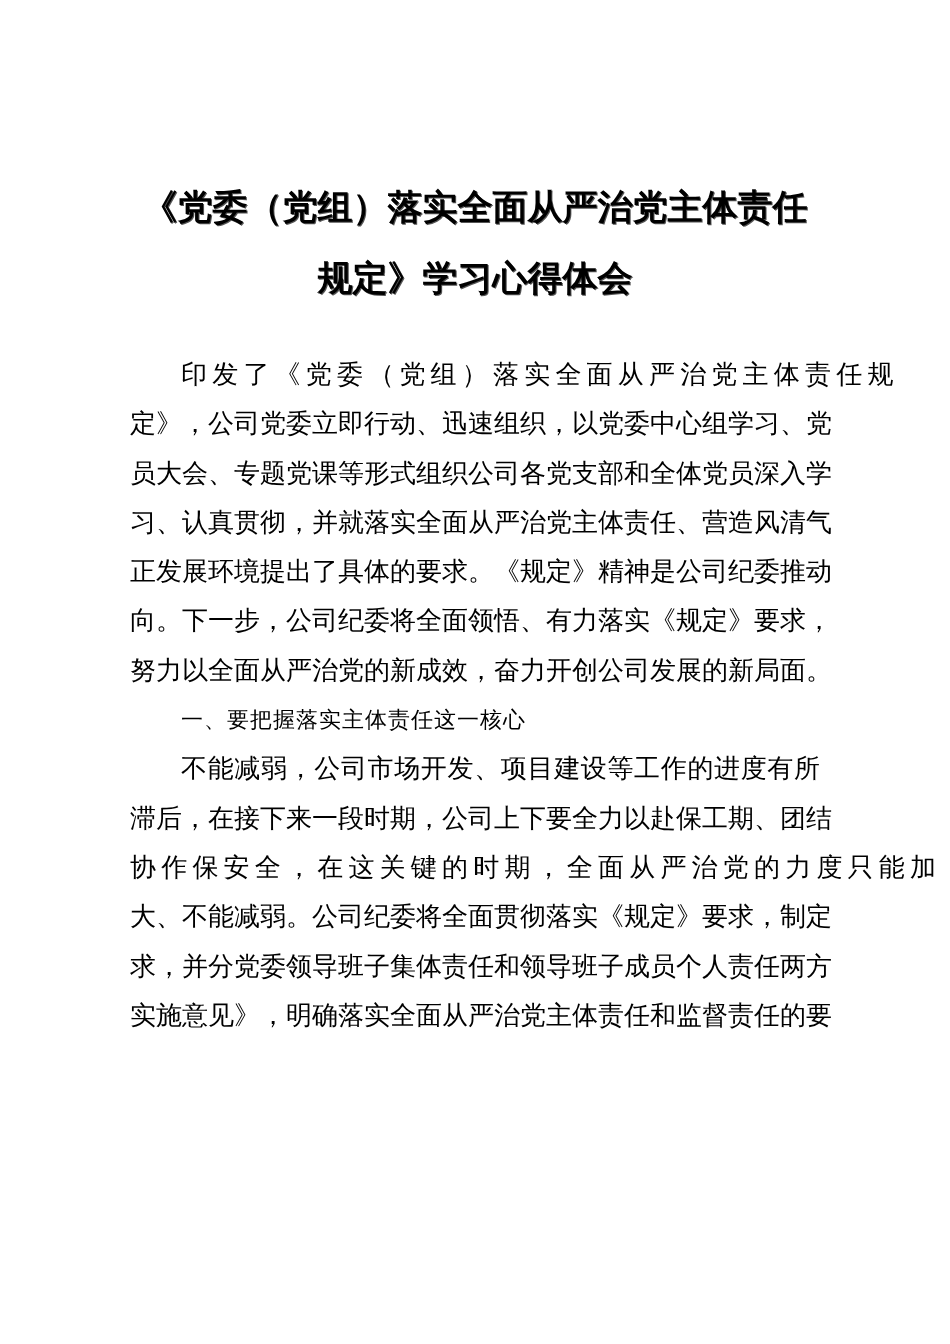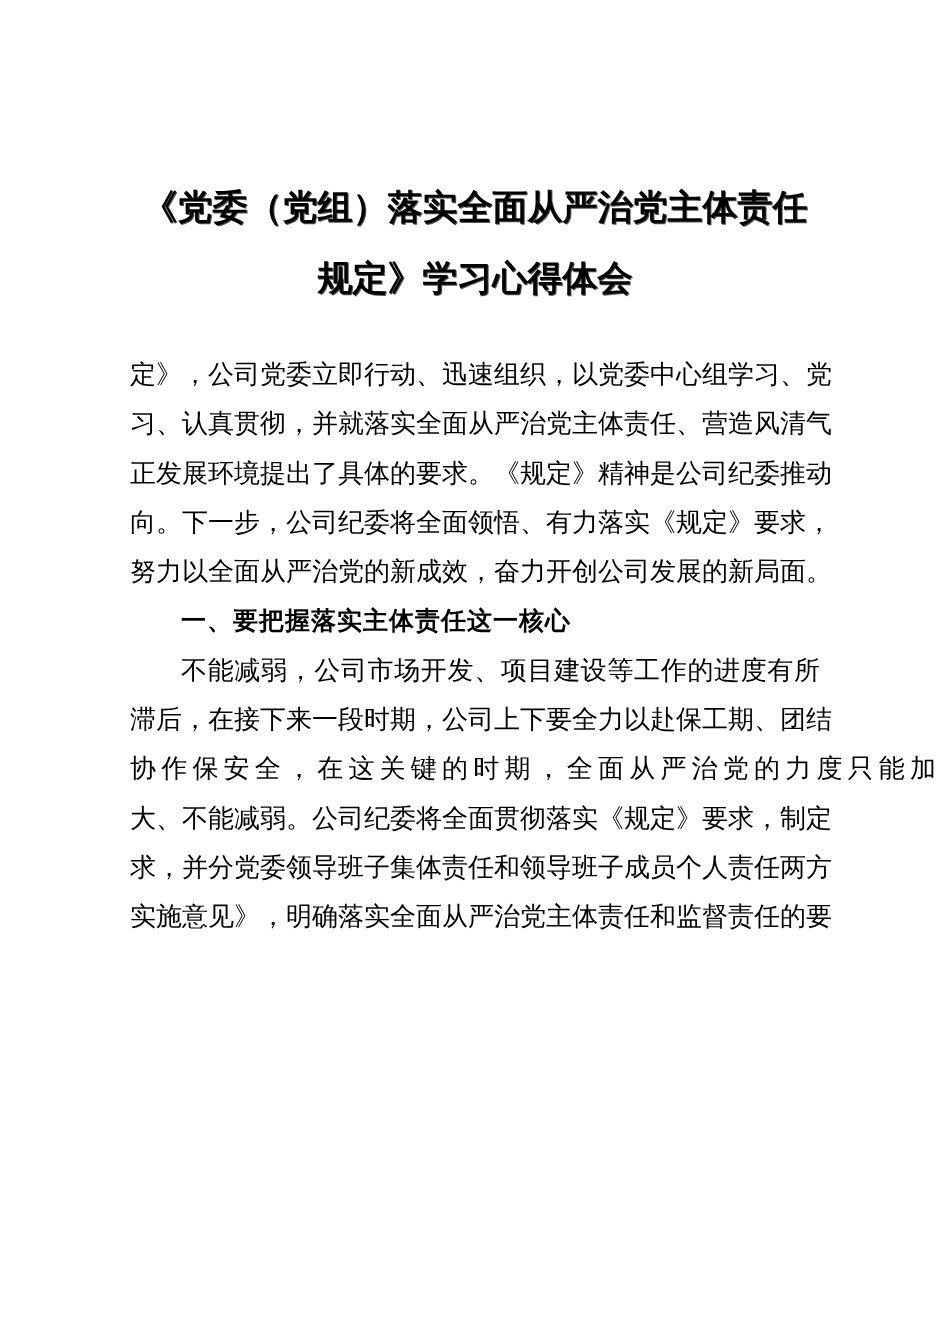--- a/index.html
+++ b/index.html
@@ -58,38 +58,40 @@
     .line.justify {
       text-align: justify;
       text-align-last: justify;
       letter-spacing: 0;
     }
     .line.indent {
       padding-left: 51px;
     }
     .heading {
       font-family: "DejaVu Sans", "Liberation Sans", sans-serif;
-      font-weight: bold;
+      font-weight: normal;
       letter-spacing: 1px;
-      font-size: 25px;
+      font-size: 22px;
     }
   </style>
 </head>
 <body>
 
 <div class="page">
 
   <h1 class="title">
     <span class="title-line">《党委（党组）落实全面从严治党主体责任</span>
     <span class="title-line">规定》学习心得体会</span>
   </h1>
 
   <div class="body-text">
 
+    <span class="line indent">印发了《党委（党组）落实全面从严治党主体责任规</span>
     <span class="line justify">定》，公司党委立即行动、迅速组织，以党委中心组学习、党</span>
+    <span class="line justify">员大会、专题党课等形式组织公司各党支部和全体党员深入学</span>
     <span class="line justify">习、认真贯彻，并就落实全面从严治党主体责任、营造风清气</span>
     <span class="line justify">正发展环境提出了具体的要求。《规定》精神是公司纪委推动</span>
     <span class="line justify">向。下一步，公司纪委将全面领悟、有力落实《规定》要求，</span>
     <span class="line justify">努力以全面从严治党的新成效，奋力开创公司发展的新局面。</span>
 
     <span class="line indent heading">一、要把握落实主体责任这一核心</span>
 
     <span class="line indent justify">不能减弱，公司市场开发、项目建设等工作的进度有所</span>
     <span class="line justify">滞后，在接下来一段时期，公司上下要全力以赴保工期、团结</span>
     <span class="line">协作保安全，在这关键的时期，全面从严治党的力度只能加</span>

